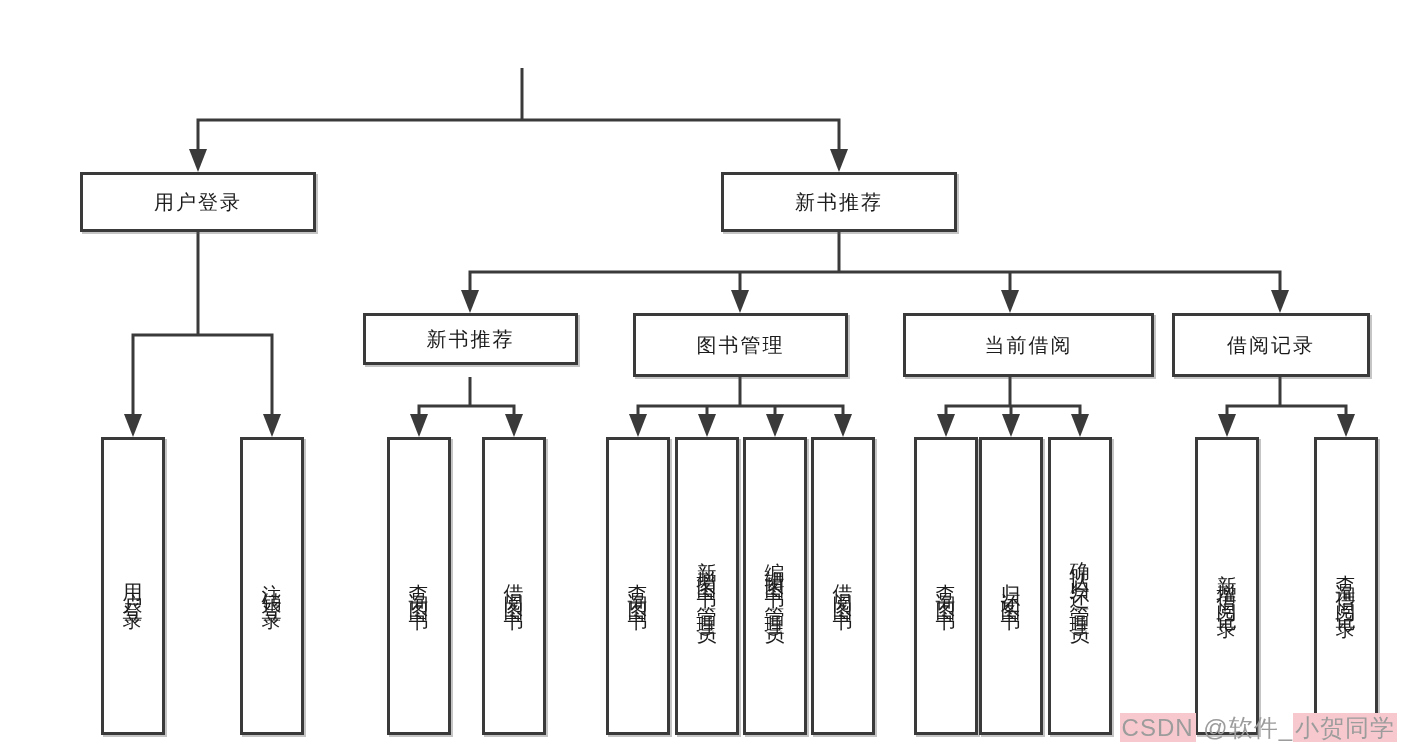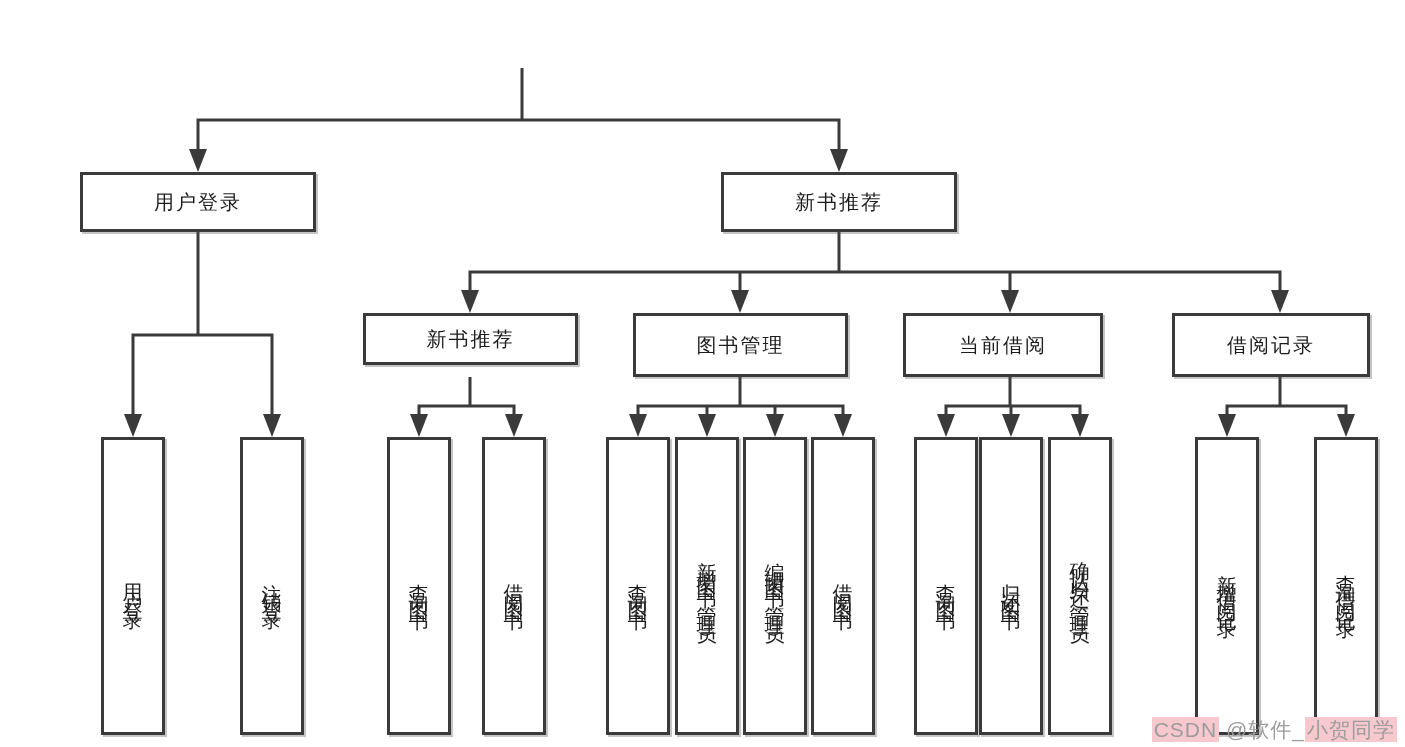--- a/index.html
+++ b/index.html
@@ -49,21 +49,21 @@
   .node.leaf span {
     writing-mode: vertical-rl;
     text-orientation: mixed;
     letter-spacing: 9px;
     line-height: 1;
   }
   .watermark {
     position: absolute;
     right: 8px;
     bottom: 3px;
-    font-size: 21px;
+    font-size: 24px;
     color: #9c9c9c;
     letter-spacing: 1px;
     white-space: nowrap;
   }
   .watermark .hl {
     background: #f7c9ce;
     padding: 1px 2px;
   }
 </style>
 </head>
@@ -140,21 +140,21 @@
   <div class="node" style="left:721px; top:172px; width:236px; height:60px">
     <span>新书推荐</span>
   </div>
 
   <div class="node" style="left:363px; top:313px; width:215px; height:52px">
     <span>新书推荐</span>
   </div>
   <div class="node" style="left:633px; top:313px; width:215px; height:64px">
     <span>图书管理</span>
   </div>
-  <div class="node" style="left:903px; top:313px; width:200px; height:64px">
+  <div class="node" style="left:903px; top:313px; width:251px; height:64px">
     <span>当前借阅</span>
   </div>
   <div class="node" style="left:1172px; top:313px; width:198px; height:64px">
     <span>借阅记录</span>
   </div>
 
   <div class="node leaf" style="left:101px; top:437px; width:64px; height:298px">
     <span>用户登录</span>
   </div>
   <div class="node leaf" style="left:240px; top:437px; width:64px; height:298px">

